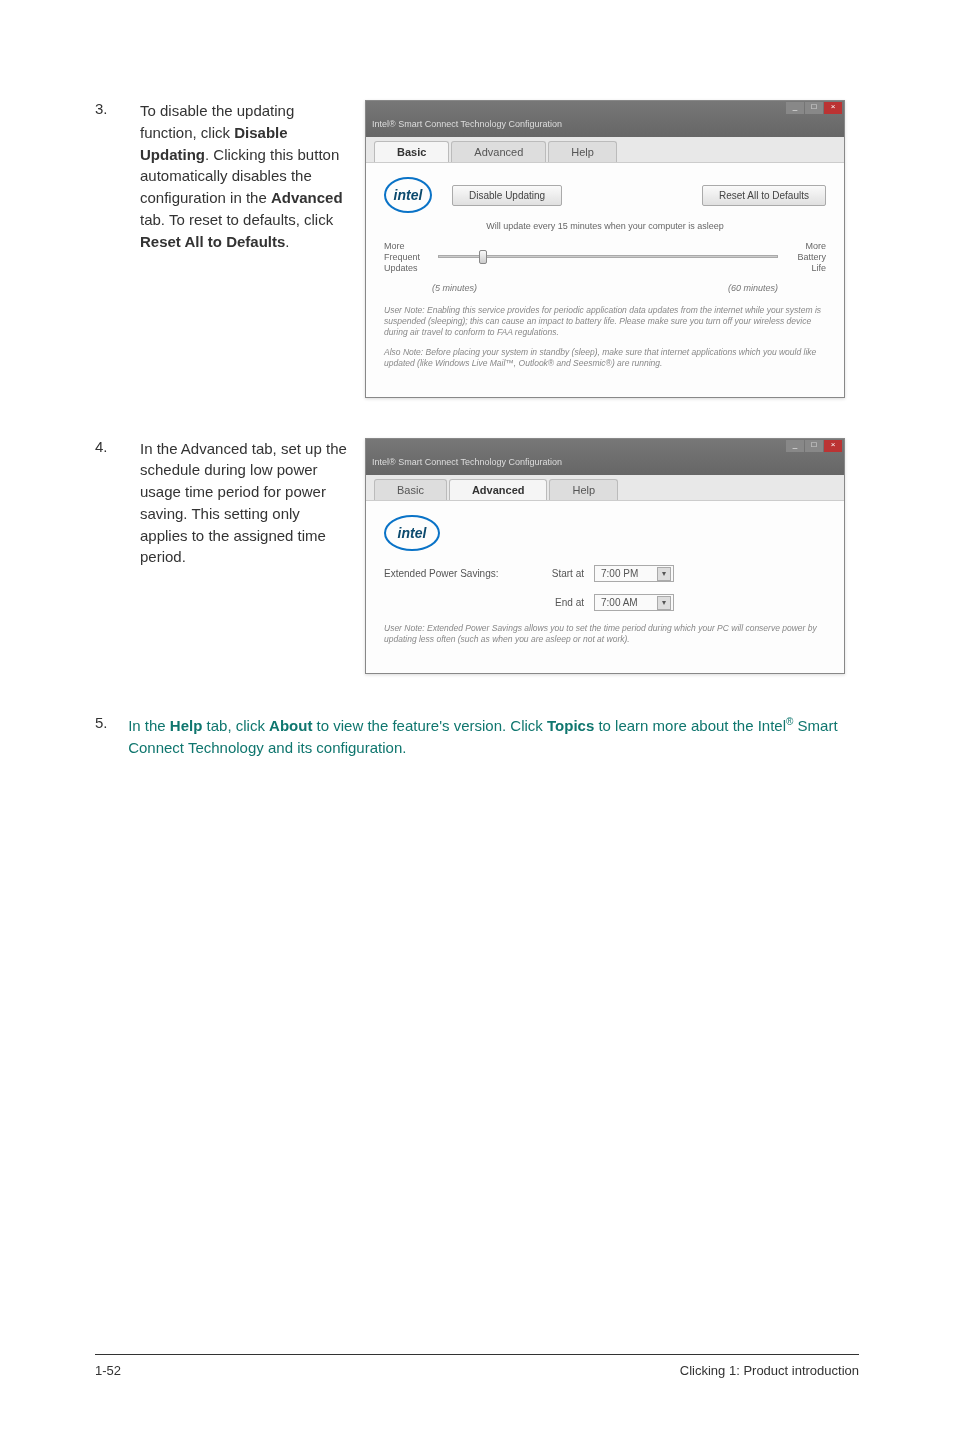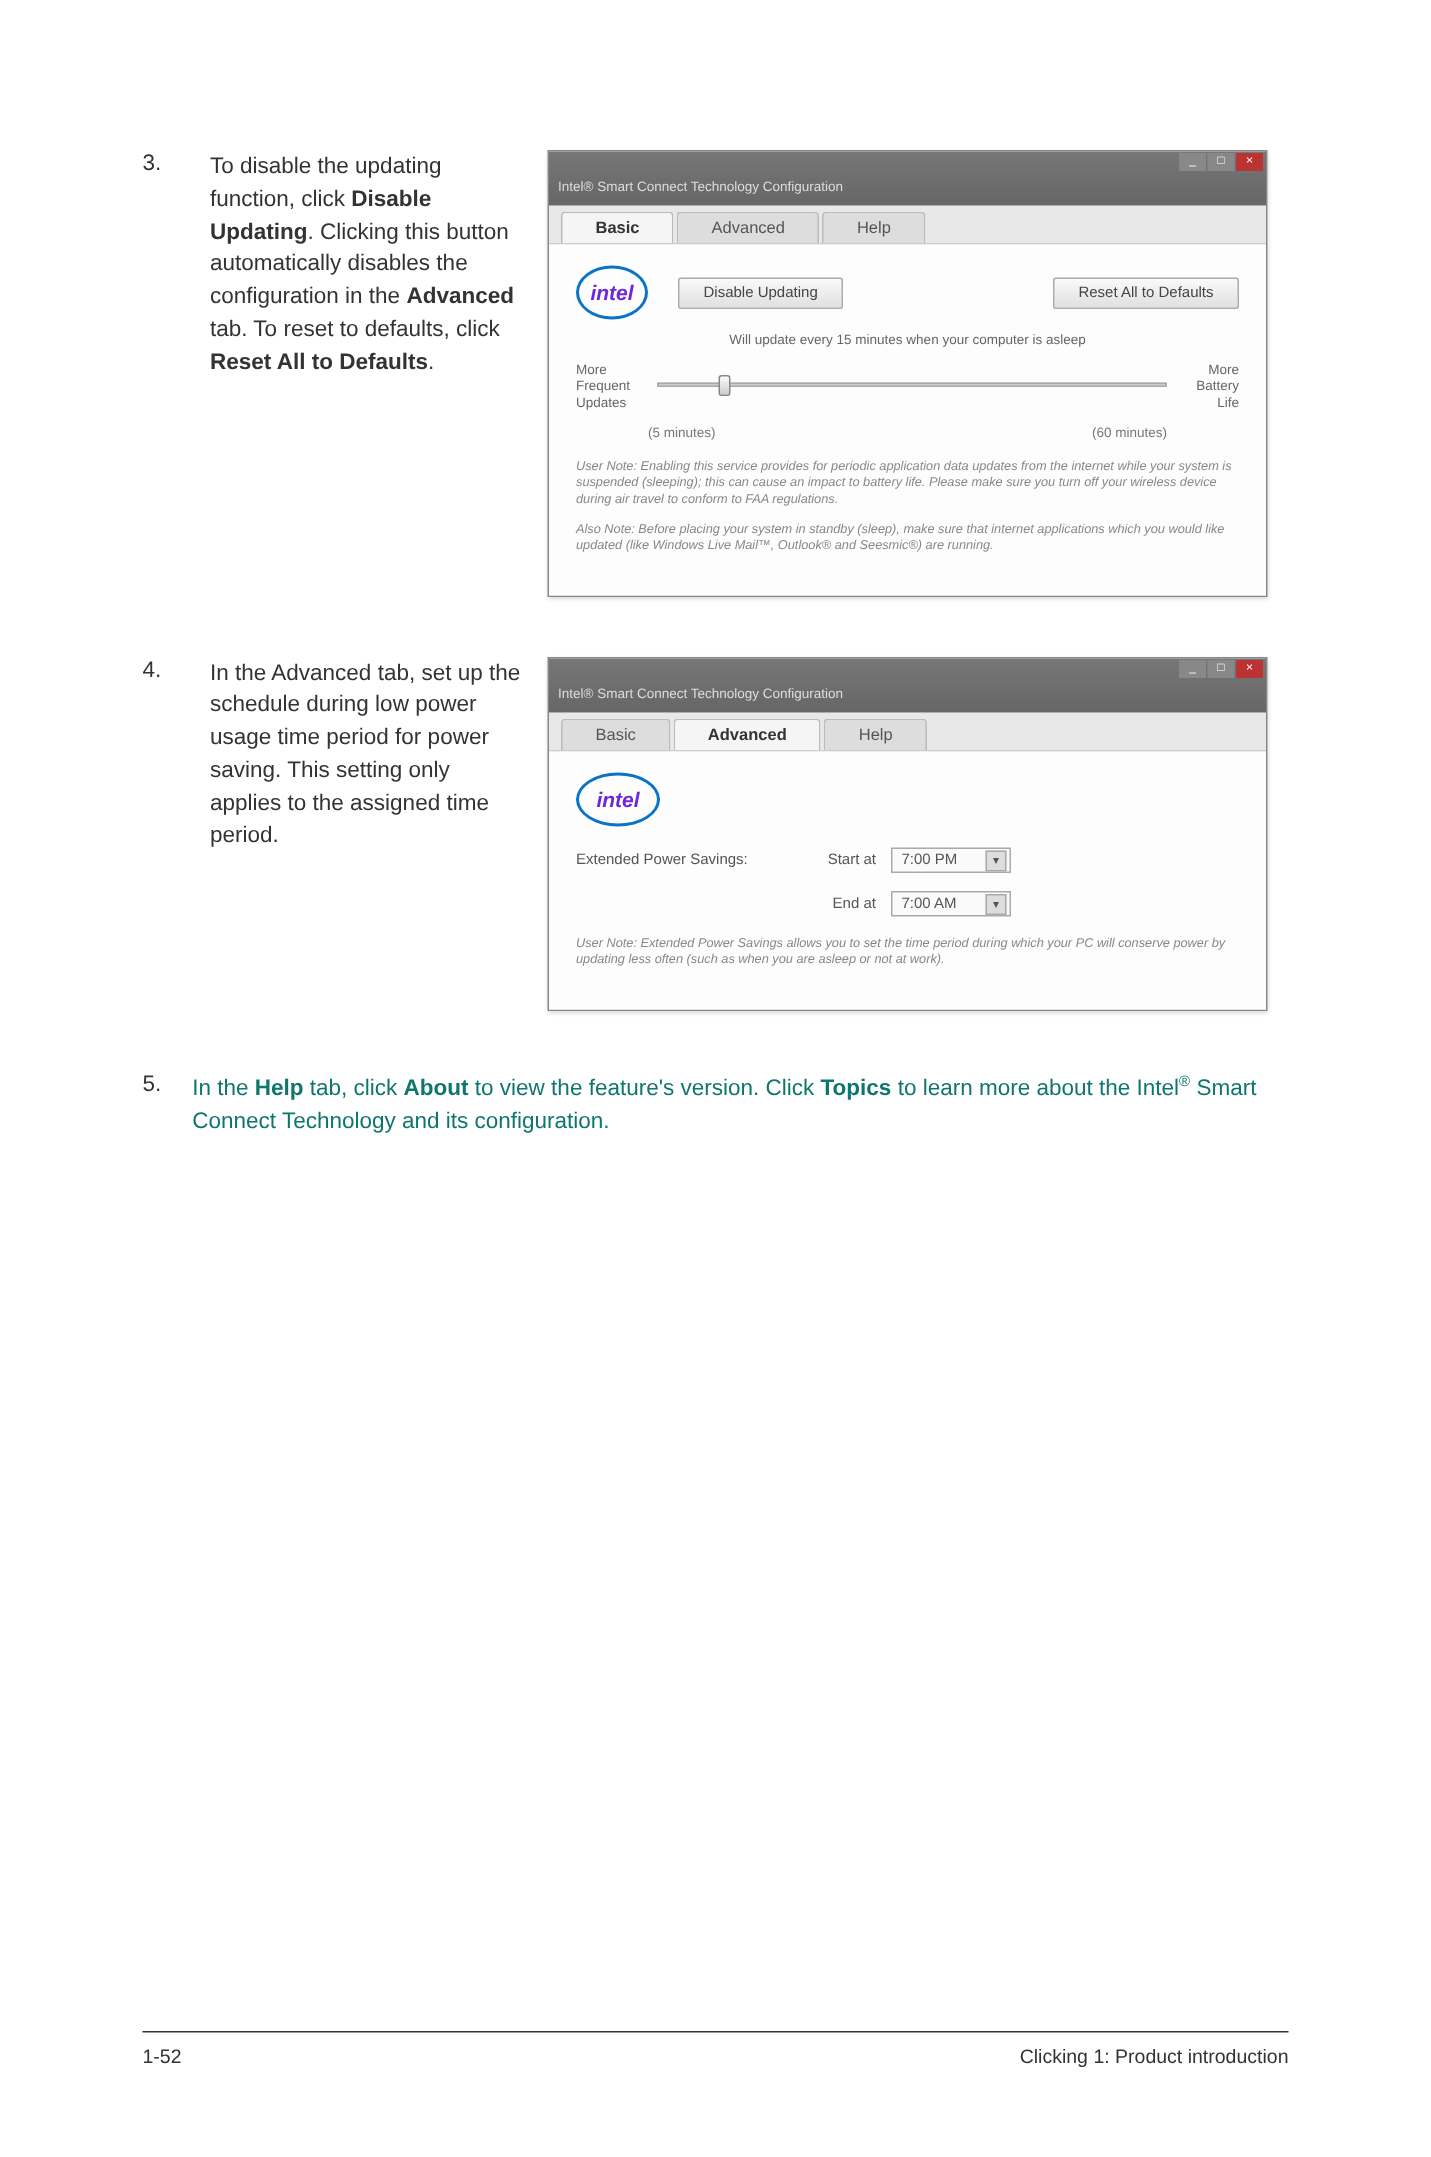--- a/index.html
+++ b/index.html
@@ -98,21 +98,21 @@
       margin-bottom: 8px;
     }
     .intel-logo {
       width: 56px;
       height: 36px;
       border: 2px solid #0a73c7;
       border-radius: 50%;
       display: flex;
       align-items: center;
       justify-content: center;
-      color: #6d28d9;
+      color: #0c4a6e;
       font-weight: bold;
       font-size: 14px;
       font-style: italic;
       margin-right: 20px;
     }
     .btn {
       display: inline-block;
       padding: 4px 16px;
       font-size: 10px;
       background: linear-gradient(#fafafa, #e0e0e0);
@@ -172,20 +172,21 @@
       background: linear-gradient(#fafafa,#ccc);
       border: 1px solid #888;
       border-radius: 2px;
     }
     .slider-labels {
       display: flex;
       justify-content: space-between;
       font-size: 9px;
       color: #777;
       margin: 0 48px 12px 48px;
+      font-style: italic;
     }
     .user-note {
       font-size: 8.5px;
       color: #888;
       font-style: italic;
       line-height: 1.3;
       margin-bottom: 8px;
     }
     .schedule-row {
       display: flex;

